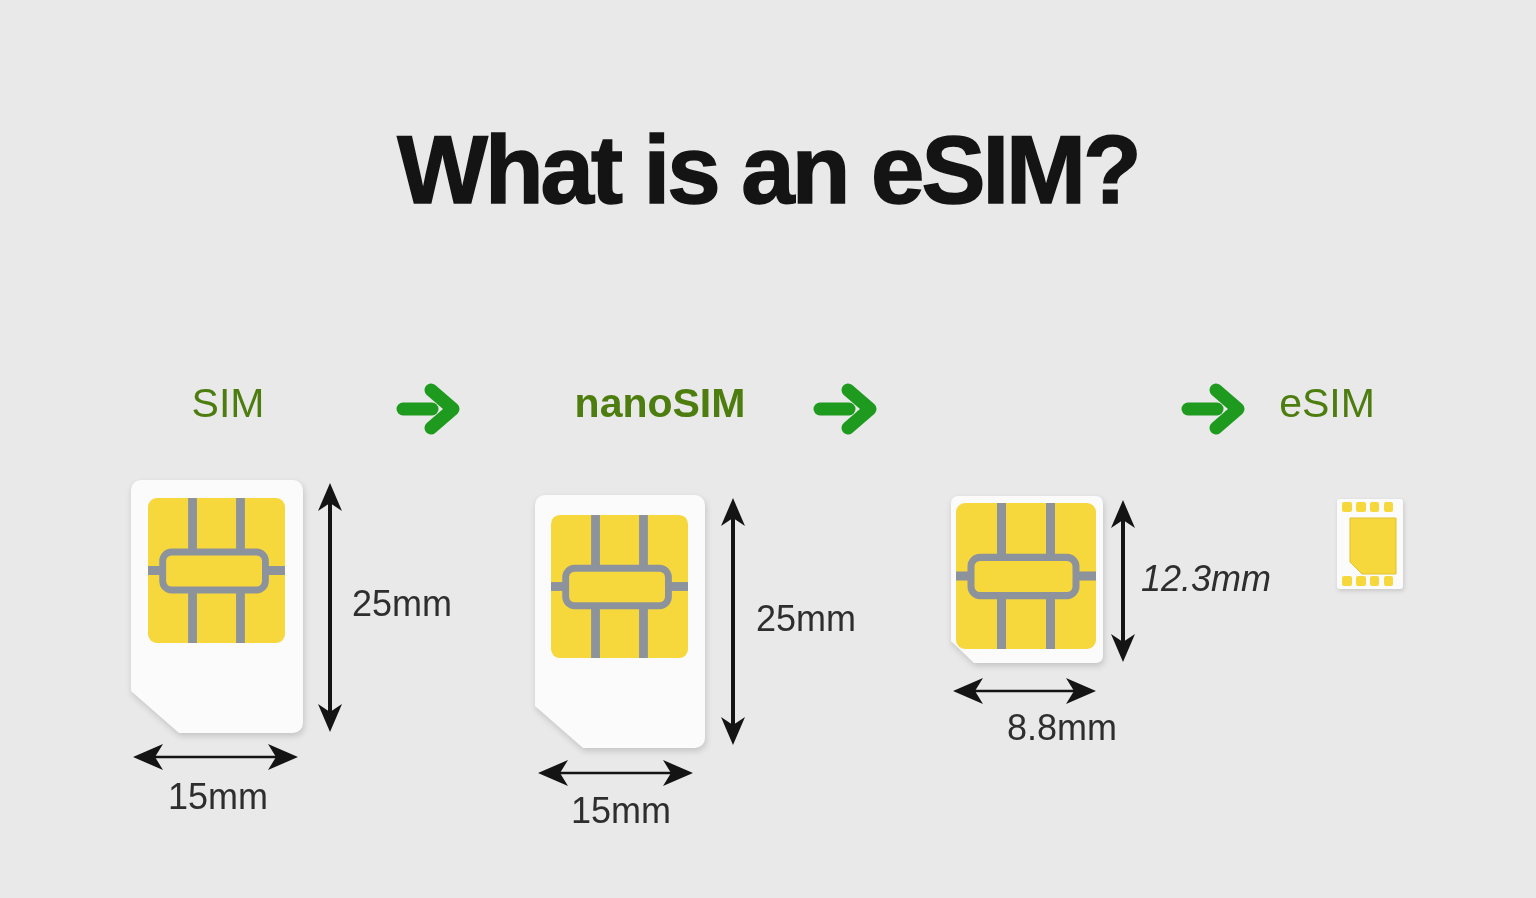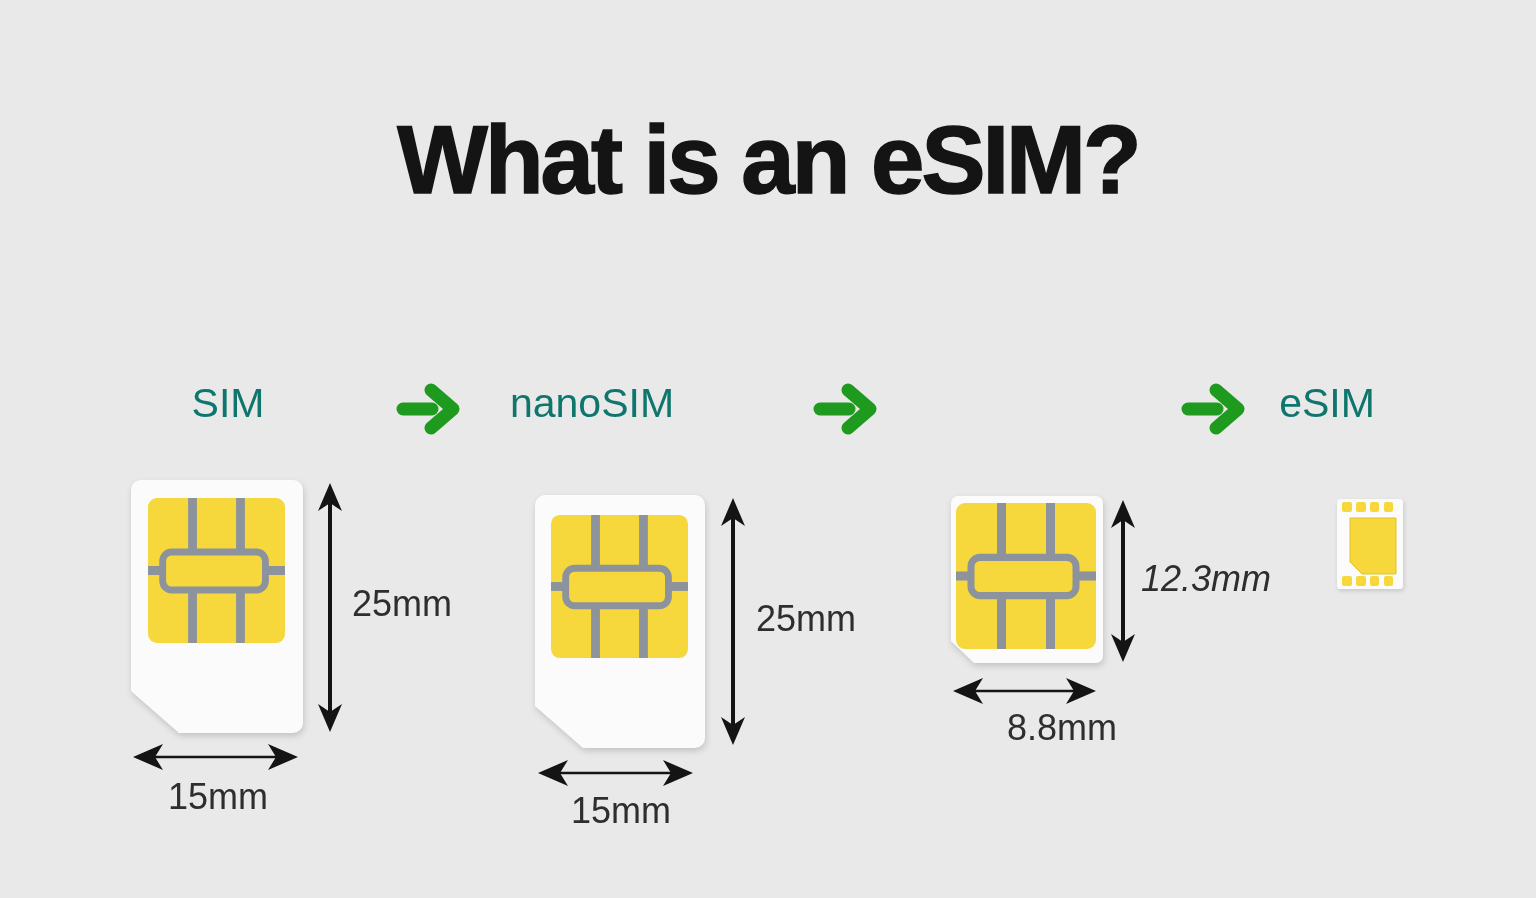--- a/index.html
+++ b/index.html
@@ -3,30 +3,30 @@
 <meta charset="utf-8">
 <style>
   html,body { margin:0; padding:0; }
   .stage {
     position:relative; width:1536px; height:898px;
     background: var(--background, #e9e9e9);
     font-family: "Liberation Sans", sans-serif;
     overflow:hidden;
   }
   .title {
-    position:absolute; top:105px; left:0; width:100%;
+    position:absolute; top:115px; left:0; width:100%;
     margin:0; text-align:center;
     font-size:96px; font-weight:bold; letter-spacing:-3px;
     color: var(--text-dark, #141414);
     -webkit-text-stroke:1.5px var(--text-dark, #141414);
   }
   .stage-label {
     position:absolute; top:383px; transform:translateX(-50%);
     font-size:41px; font-weight:400; line-height:1;
-    color:#0f766e; white-space:nowrap;
+    color:#4d7c0f; white-space:nowrap;
   }
   .green-arrow { position:absolute; width:68px; height:56px; }
   .green-arrow .ga-stroke {
     stroke: var(--arrow-green, #1e9b1f); fill:none;
     stroke-width:13; stroke-linecap:round; stroke-linejoin:round;
   }
   .card-wrap { position:absolute; filter: drop-shadow(1px 3px 3px rgba(0,0,0,0.16)); }
   .card { position:relative; width:100%; height:100%; background:var(--card-white, #fbfbfb); }
   .card.big {
     border-radius:10px;
@@ -54,21 +54,21 @@
   .esim-center { fill: var(--chip-yellow, #f6d73c); stroke:#e0c233; stroke-width:1; }
 </style>
 </head>
 <body>
 
 <div class="stage">
 
   <h1 class="title">What is an eSIM?</h1>
 
   <div class="stage-label" style="left:228px;">SIM</div>
-  <div class="stage-label" style="left:592px;">nanoSIM</div>
+  <div class="stage-label" style="left:660px;font-weight:bold;">nanoSIM</div>
   <div class="stage-label" style="left:1327px;">eSIM</div>
 
   <svg class="green-arrow" style="left:395px; top:381px;" viewBox="0 0 68 56">
     <line class="ga-stroke" x1="8" y1="28" x2="37" y2="28"></line>
     <polyline class="ga-stroke" points="36,9 58,28 36,47"></polyline>
   </svg>
   <svg class="green-arrow" style="left:812px; top:381px;" viewBox="0 0 68 56">
     <line class="ga-stroke" x1="8" y1="28" x2="37" y2="28"></line>
     <polyline class="ga-stroke" points="36,9 58,28 36,47"></polyline>
   </svg>

